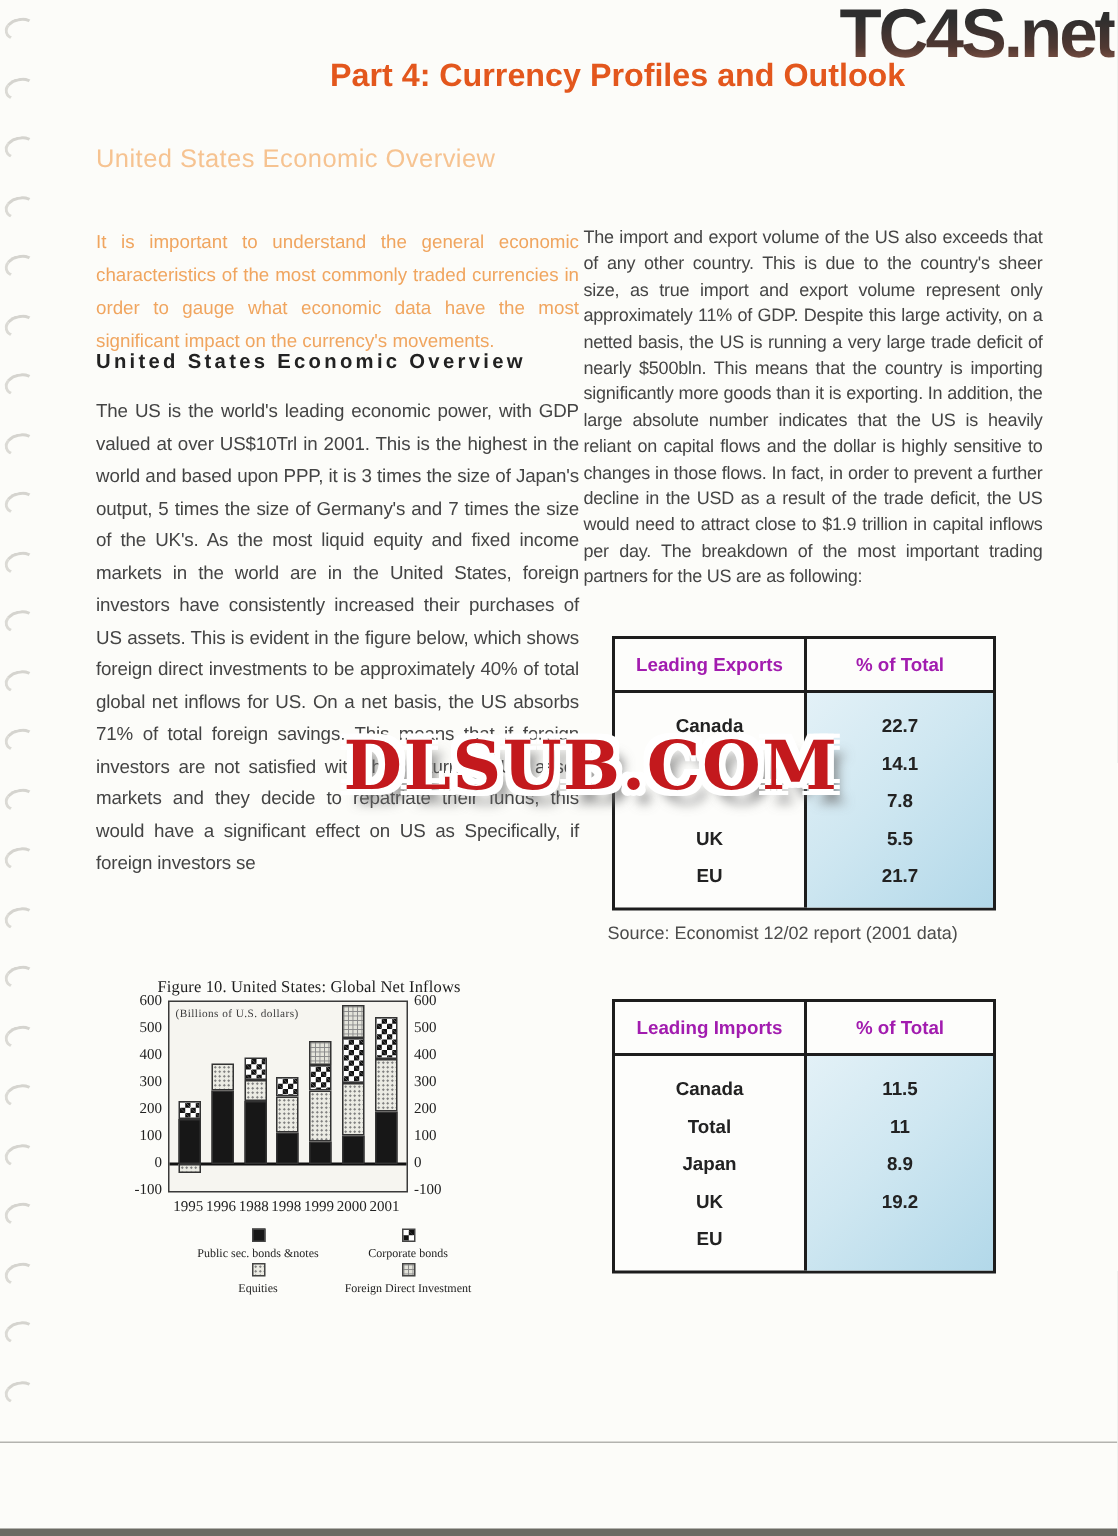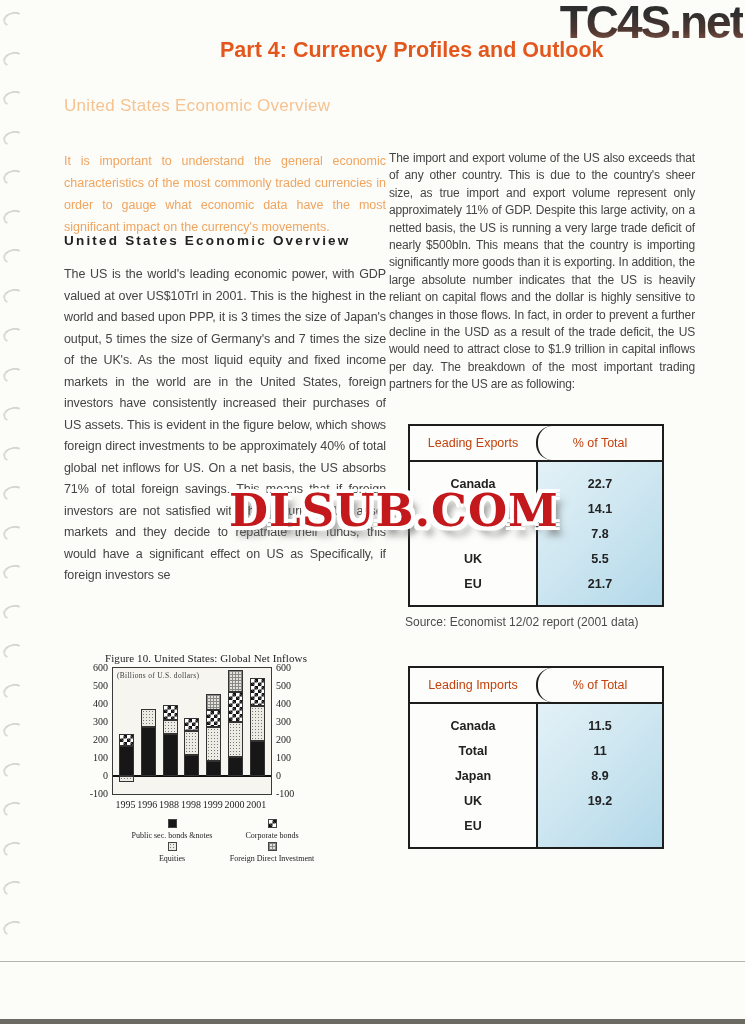--- a/index.html
+++ b/index.html
@@ -23,21 +23,21 @@
   .body-left{position:absolute;left:64px;top:264px;width:322px;font-size:12.5px;line-height:21.5px;
              color:#444;text-align:justify;letter-spacing:-.1px;}
   .body-right{position:absolute;left:389px;top:150px;width:306px;font-size:12px;line-height:17.4px;
               color:#454545;text-align:justify;letter-spacing:-.15px;}
   .source-line{position:absolute;left:405px;top:615px;font-size:12px;color:#4c4c4c;}
   
   .ptable{position:absolute;width:252px;border:2px solid #1d1d1d;background:#fdfdfb;}
   .ptable.exports{left:408px;top:424px;}
   .ptable.imports{left:408px;top:666px;}
   .pt-head{display:grid;grid-template-columns:50% 50%;border-bottom:2px solid #1d1d1d;}
-  .pt-h{padding:10px 2px;text-align:center;font-weight:normal;font-size:12.5px;color:#c2410c;border-radius:16px;}
+  .pt-h{padding:10px 2px;text-align:center;font-weight:bold;font-size:12.5px;color:#a21caf;}
   .pt-h + .pt-h{border-left:2px solid #1d1d1d;}
   .pt-body{display:grid;grid-template-columns:50% 50%;}
   .pt-col{padding:10px 0 8px 0;}
   .pt-values{border-left:2px solid #1d1d1d;
              background:linear-gradient(135deg,#e3f1f7 0%,#cfe7f1 45%,#b2d8e9 100%);}
   .pt-cell{height:25px;line-height:25px;text-align:center;font-weight:bold;font-size:12.5px;color:#222;}
   
   .chart{position:absolute;left:86px;top:652px;width:240px;font-family:"Liberation Serif",serif;color:#222;}
   .chart-title{text-align:center;font-size:11px;color:#1c1c1c;margin-bottom:3px;letter-spacing:.1px;}
   .chart-mid{display:flex;}

